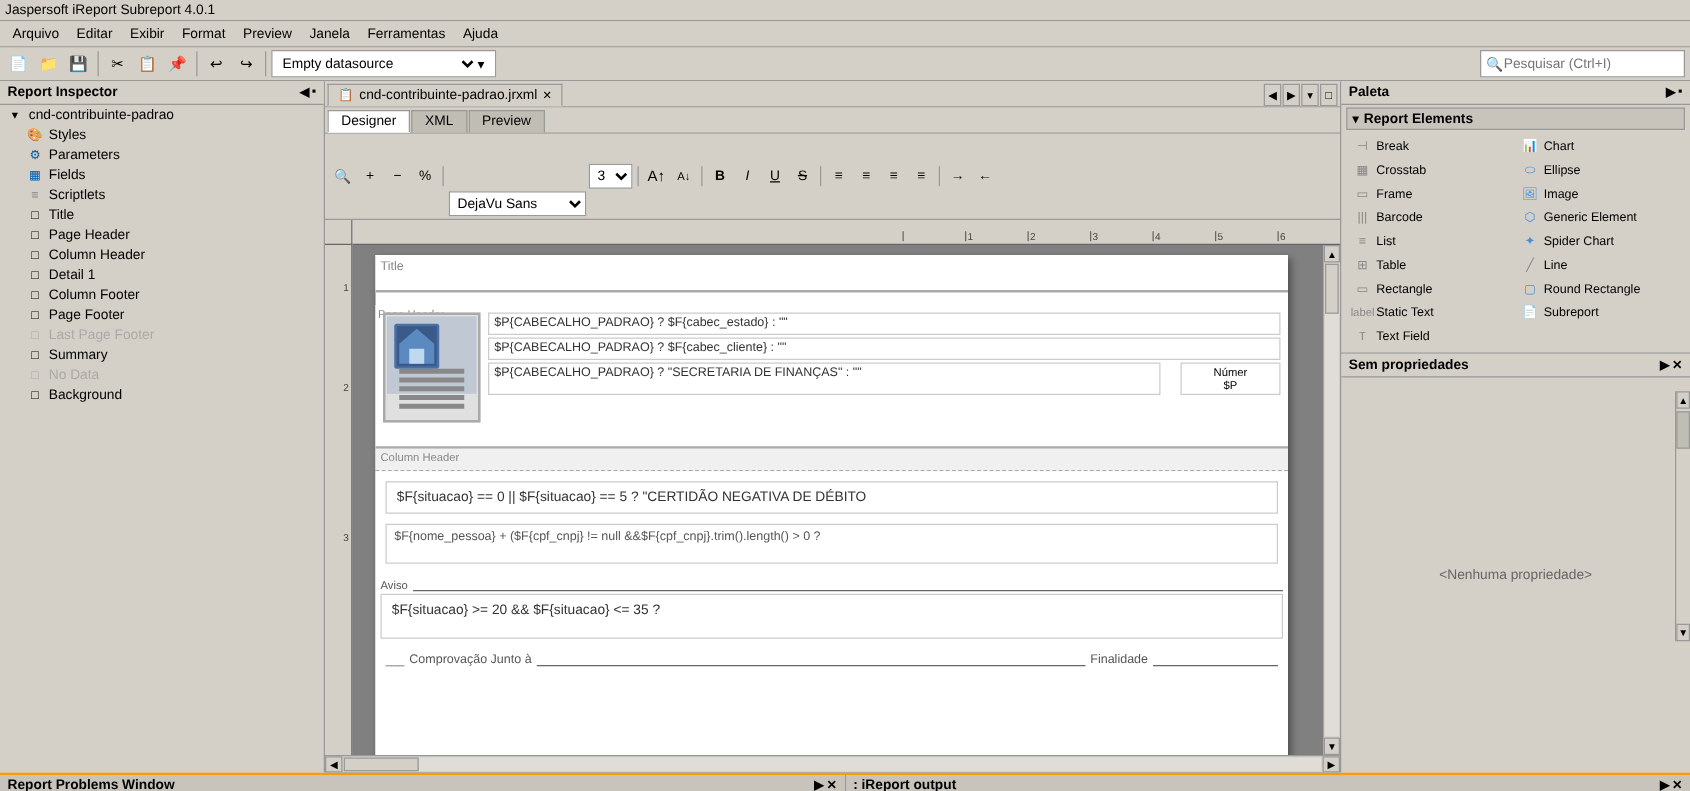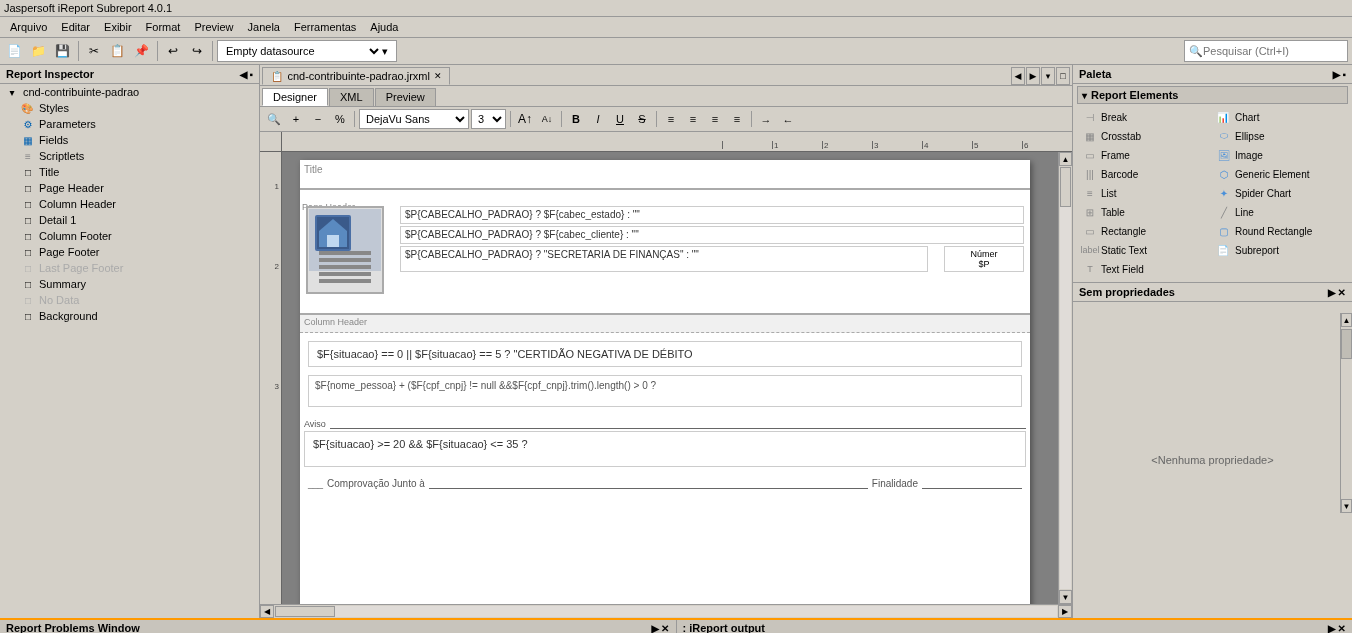--- a/index.html
+++ b/index.html
@@ -172,20 +172,21 @@
       font-size: 11px;
     }
     .dt-sep { width: 1px; height: 16px; background: #999; margin: 0 2px; }
     .font-select {
       border: 1px solid #999;
       background: white;
       font-size: 11px;
       height: 20px;
       padding: 0 2px;
       width: 110px;
+      margin-top: 44px;
     }
     .font-size-select {
       border: 1px solid #999;
       background: white;
       font-size: 11px;
       height: 20px;
       padding: 0 2px;
       width: 35px;
     }
 
@@ -582,21 +583,21 @@
           <div style="flex:1; background:#808080; padding:8px; overflow:auto;">
             <div class="report-page">
 
               <div class="band band-title" style="height:28px; border-bottom:2px solid #aaa; position:relative;">
                 <div style="position:absolute; left:4px; top:4px; font-size:10px; color:#888;">Title</div>
               </div>
 
               <div class="band band-header" style="height:115px; border-bottom:2px solid #aaa; position:relative;">
                 <div style="position:absolute; left:2px; top:2px; font-size:9px; color:#888;">Page Header</div>
 
-                <div style="display:flex; padding:6px 6px 4px 6px; gap:16px; margin-top:10px;">
+                <div style="display:flex; padding:6px 6px 4px 6px; gap:6px; margin-top:10px;">
 
                   <div class="logo-placeholder" style="width:78px; height:88px;">
                     <svg width="72" height="82" viewBox="0 0 72 82">
                       <rect x="0" y="0" width="72" height="62" fill="#c0c8d4"></rect>
                       <rect x="6" y="6" width="36" height="36" fill="#4a6fa5" rx="2"></rect>
                       <rect x="10" y="42" width="52" height="4" fill="#888"></rect>
                       <rect x="10" y="49" width="52" height="4" fill="#888"></rect>
                       <rect x="10" y="56" width="52" height="4" fill="#888"></rect>
                       <rect x="10" y="63" width="52" height="4" fill="#888"></rect>
                       <rect x="10" y="70" width="52" height="4" fill="#888"></rect>

